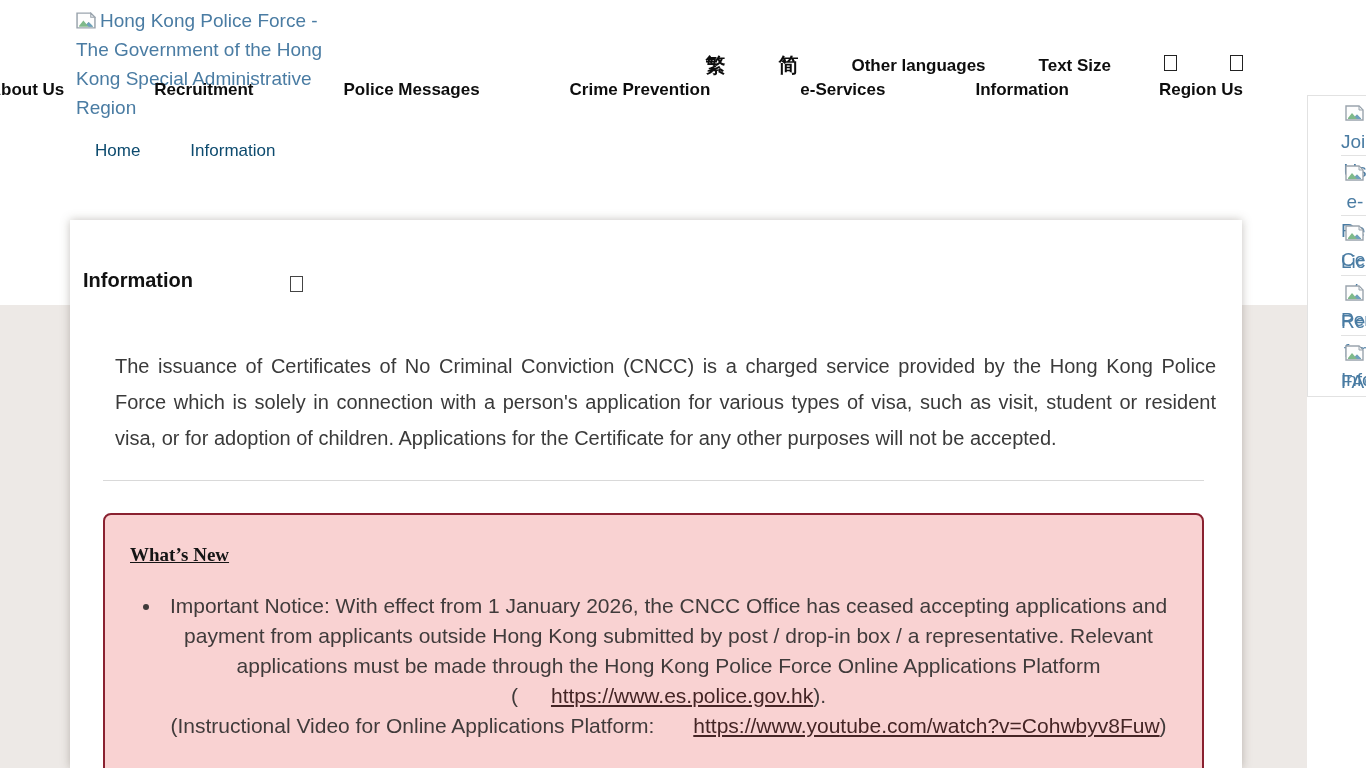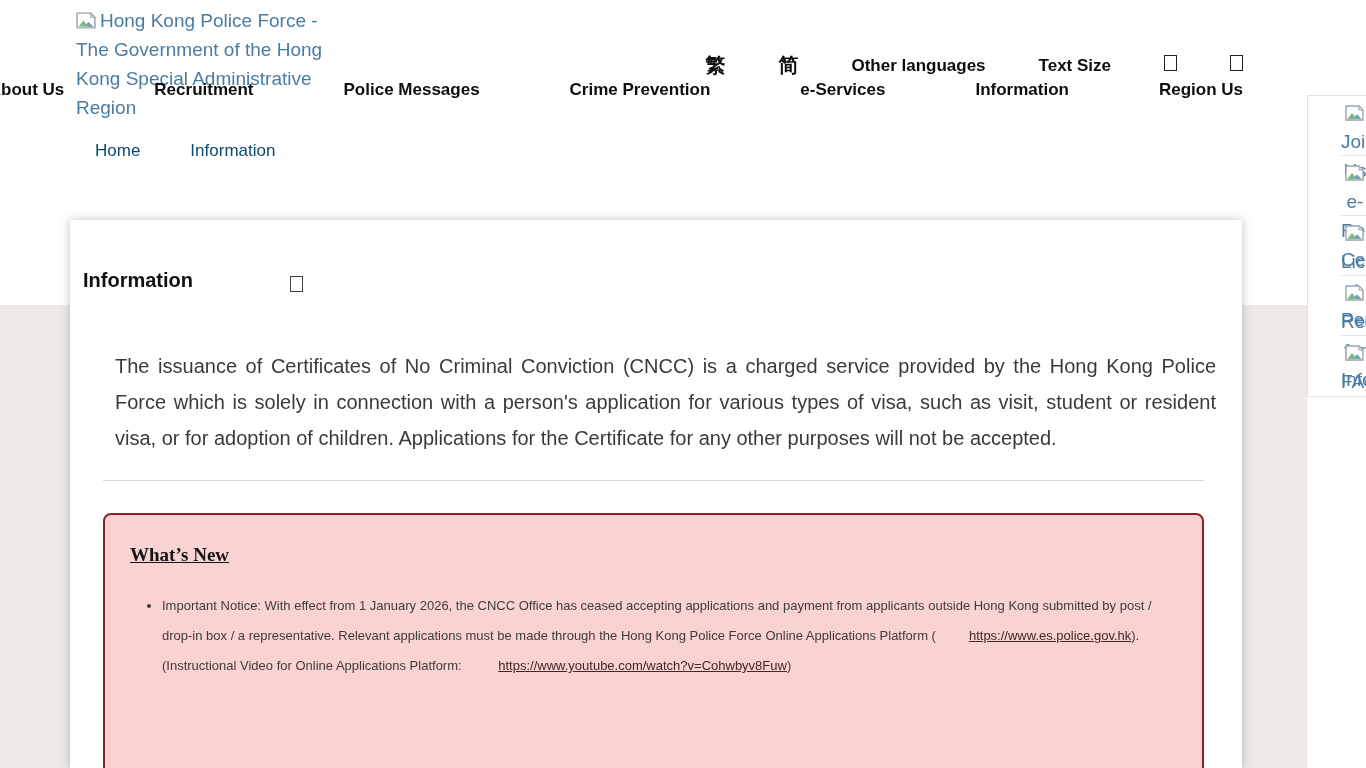--- a/index.html
+++ b/index.html
@@ -109,21 +109,21 @@
     font-size: 19px; font-weight: bold; color: #151515;
     text-decoration: underline;
     margin: 0;
     font-family: Liberation Serif, serif;
   }
   .whats-new ul {
     margin: 25px 0 0 0; padding-left: 32px;
     list-style: disc outside;
   }
   .whats-new li {
-    font-size: 13px; line-height: 30px; color: #403B3B;
+    font-size: 21px; line-height: 30px; color: #403B3B; text-align: center;
   }
   .whats-new a {
     color: #452525; text-decoration: underline;
   }
 </style>
 </head>
 <body>
 
 <svg width="0" height="0" style="position:absolute">
   <defs>

